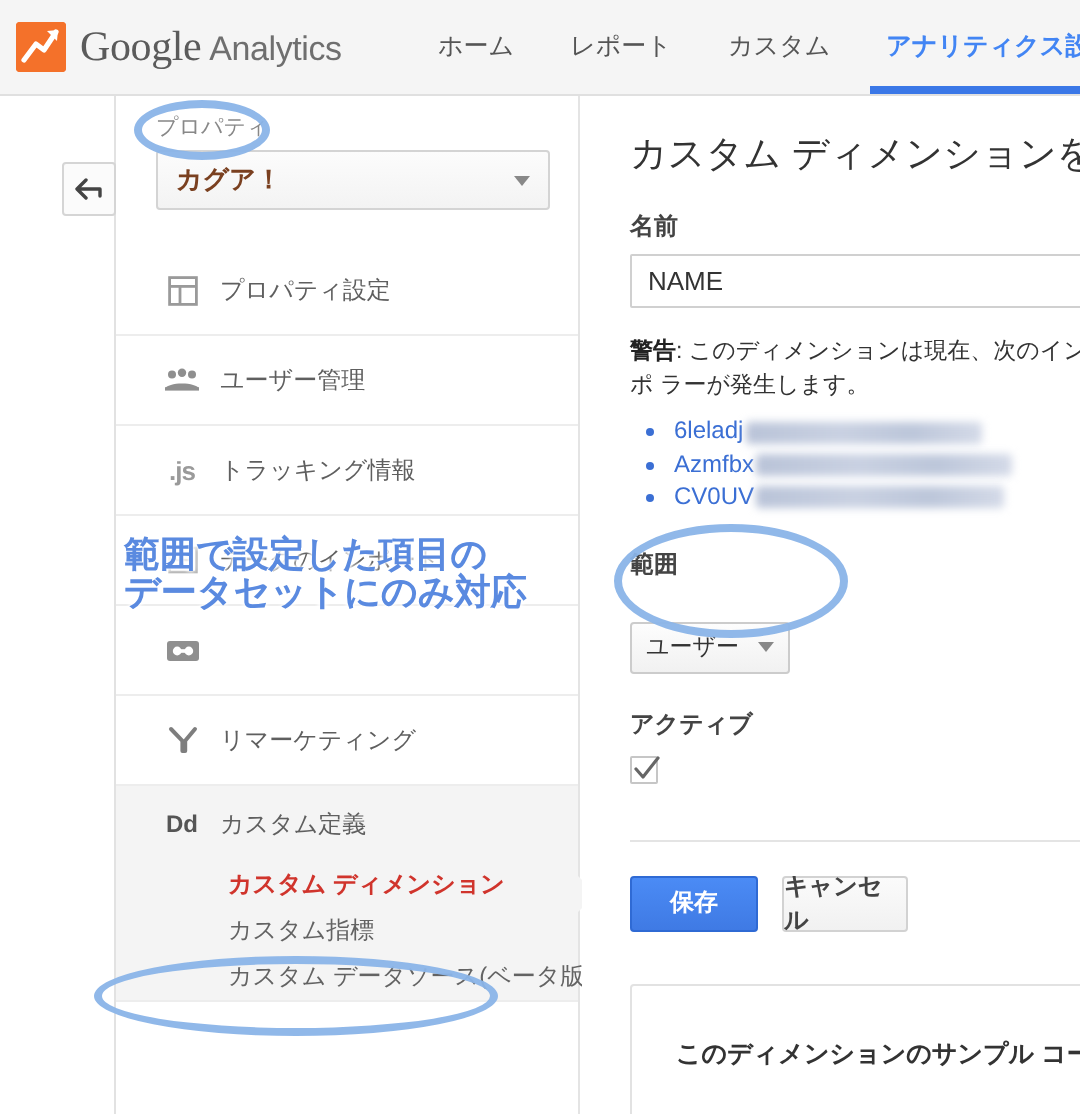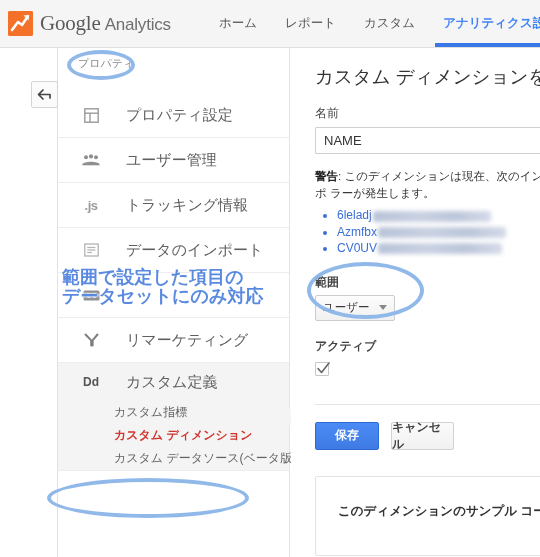--- a/index.html
+++ b/index.html
@@ -180,22 +180,22 @@
   }
   .nav-row .ic {
     width: 22px;
     flex: 0 0 22px;
     display: flex;
     align-items: center;
     justify-content: center;
     color: #9a9a9a;
   }
   .nav-row .lbl {
-    margin-left: 24px;
-    font-size: 15px;
+    margin-left: 8px;
+    font-size: 12px;
     color: #5f5f5f;
     white-space: nowrap;
   }
   .nav-row.js-row .ic {
     font-size: 13px;
     color: #9a9a9a;
     font-weight: bold;
     letter-spacing: -0.5px;
   }
 
@@ -250,21 +250,21 @@
   .main h1 {
     margin: 0 0 16px 0;
     font-size: 18.5px;
     font-weight: normal;
     color: #333;
     white-space: nowrap;
   }
   .field-label {
     font-size: 12px;
     color: #444;
-    font-weight: normal;
+    font-weight: bold;
     margin-bottom: 5px;
   }
   .text-input {
     width: 260px;
     height: 27px;
     border: 1px solid #d0d0d0;
     border-radius: 1px;
     font-size: 13px;
     color: #333;
     padding: 0 8px;
@@ -302,21 +302,21 @@
     border-radius: 2px;
   }
 
   .scope-label {
     margin-top: 18px;
     font-size: 12px;
     font-weight: bold;
     color: #444;
   }
   .scope-select {
-    margin-top: 4px;
+    margin-top: 20px;
     width: 80px;
     height: 26px;
     border: 1px solid #ccc;
     border-radius: 2px;
     background: linear-gradient(#fdfdfd,#f1f1f1);
     display: flex;
     align-items: center;
     justify-content: space-between;
     padding: 0 7px;
     font-size: 11.5px;
@@ -444,20 +444,24 @@
       <span>
         <svg width="15" height="12" viewBox="0 0 15 12">
           <path d="M6 1 L1.5 5.5 L6 10 M1.8 5.5 L13 5.5 L13 9" stroke="#444" stroke-width="1.7" fill="none" stroke-linecap="round" stroke-linejoin="round"></path>
         </svg>
       </span>
     </div>
   </div>
 
   <div class="sidebar">
     <div class="prop-label">プロパティ</div>
+    <div class="prop-select">
+      <span class="val">カグア！</span>
+      <span class="caret"></span>
+    </div>
 
     <div class="nav-list">
 
       <div class="nav-row">
         <span class="ic">
           <svg width="15" height="15" viewBox="0 0 15 15">
             <rect x="0.8" y="0.8" width="13.4" height="13.4" fill="none" stroke="#9a9a9a" stroke-width="1.4"></rect>
             <line x1="0.8" y1="5.2" x2="14.2" y2="5.2" stroke="#9a9a9a" stroke-width="1.4"></line>
             <line x1="6" y1="5.2" x2="6" y2="14.2" stroke="#9a9a9a" stroke-width="1.4"></line>
           </svg>
@@ -514,22 +518,22 @@
         </span>
         <span class="lbl">リマーケティング</span>
       </div>
 
       <div class="section-active">
         <div class="section-pointer"></div>
         <div class="nav-row">
           <span class="ic">Dd</span>
           <span class="lbl">カスタム定義</span>
         </div>
+        <div class="sub-row selected">カスタム ディメンション</div>
         <div class="sub-row">カスタム指標</div>
-        <div class="sub-row selected">カスタム ディメンション</div>
         <div class="sub-row">カスタム データソース(ベータ版)</div>
       </div>
 
     </div>
   </div>
 
   <div class="main">
     <h1>カスタム ディメンションを編集</h1>
 
     <div class="field-label">名前</div>

